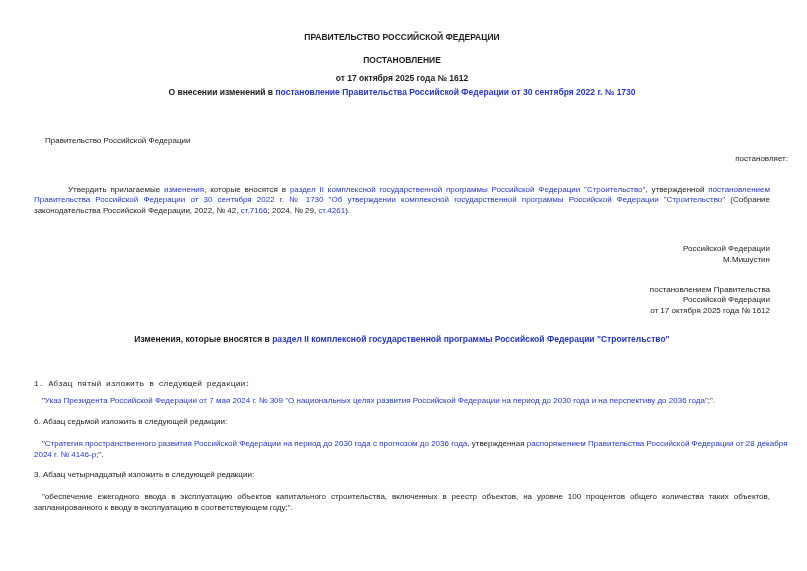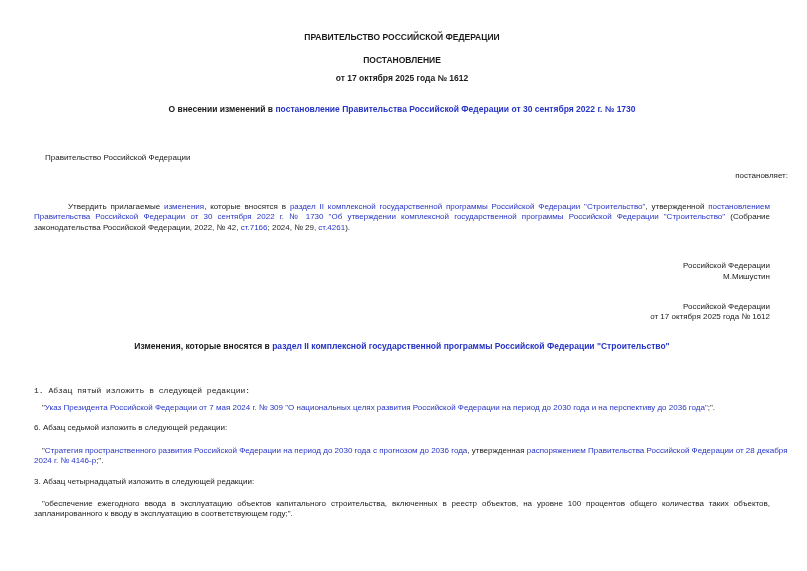--- a/index.html
+++ b/index.html
@@ -15,21 +15,21 @@
   .justify{ text-align:justify; margin-right:18px; }
   .bold { font-weight:700; }
   .heading { font-size:8.5px; font-weight:700; }
   .seg-link { color:var(--link-color,#2735c4); cursor:pointer; }
   .seg-plain { color:inherit; }
   .ind-sm { text-indent:11px; }
   .ind-lg { text-indent:34px; }
   .ind-q  { text-indent:8px; }
   .mt-doc-type { margin-top:12px; }
   .mt-date { margin-top:7px; }
-  .mt-title { margin-top:20px; }
+  .mt-title { margin-top:3px; }
   .mt-preamble { margin-top:38px; }
   .mt-resolves { margin-top:7px;text-align:right; }
   .mt-para { margin-top:21px; }
   .mt-signature { margin-top:28px; }
   .mt-approved { margin-top:19px; }
   .mt-section { margin-top:18px; }
   .mt-item1 { margin-top:34px;font-family:Liberation Mono, monospace; }
   .mt-quote { margin-top:7px; }
   .mt-item { margin-top:10px; }
   .mt-quote2 { margin-top:12px; }
@@ -50,20 +50,21 @@
   <div class="mt-resolves">постановляет:</div>
 
   <div class="justify ind-lg mt-para"><span class="seg-plain">Утвердить прилагаемые </span><span class="seg-link">изменения</span><span class="seg-plain">, которые вносятся в </span><span class="seg-link">раздел II комплексной государственной программы Российской Федерации "Строительство"</span><span class="seg-plain">, утвержденной </span><span class="seg-link">постановлением Правительства Российской Федерации от 30 сентября 2022 г. № 1730 "Об утверждении комплексной государственной программы Российской Федерации "Строительство"</span><span class="seg-plain"> (Собрание законодательства Российской Федерации, 2022, № 42, </span><span class="seg-link">ст.7166</span><span class="seg-plain">; 2024, № 29, </span><span class="seg-link">ст.4261</span><span class="seg-plain">).</span></div>
 
   <div class="right mt-signature">
     <div class="sig-line">Российской Федерации</div>
     <div class="sig-line">М.Мишустин</div>
   </div>
 
   <div class="right mt-approved">
+    <div>постановлением Правительства</div>
     <div>Российской Федерации</div>
     <div>от 17 октября 2025 года № 1612</div>
   </div>
 
   <div class="center heading mt-section"><span class="seg-plain">Изменения, которые вносятся в </span><span class="seg-link">раздел II комплексной государственной программы Российской Федерации "Строительство"</span></div>
 
   <div class="mt-item1">1. Абзац пятый изложить в следующей редакции:</div>
   <div class="ind-q mt-quote"><span class="seg-plain">"</span><span class="seg-link">Указ Президента Российской Федерации от 7 мая 2024 г. № 309 "О национальных целях развития Российской Федерации на период до 2030 года и на перспективу до 2036 года"</span><span class="seg-plain">;".</span></div>
 
   <div class="mt-item">6. Абзац седьмой изложить в следующей редакции:</div>

